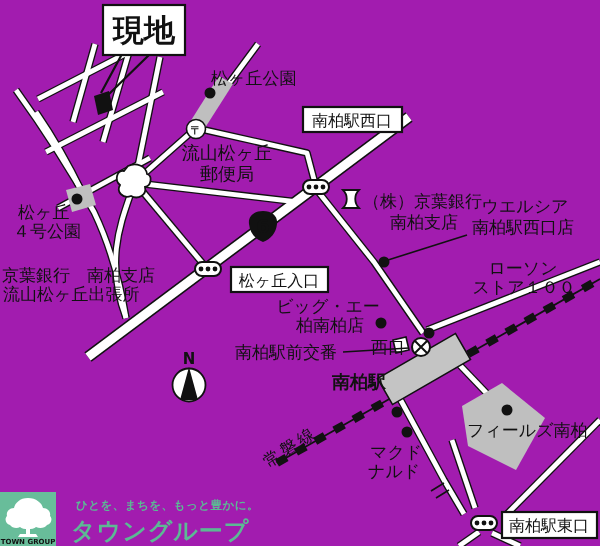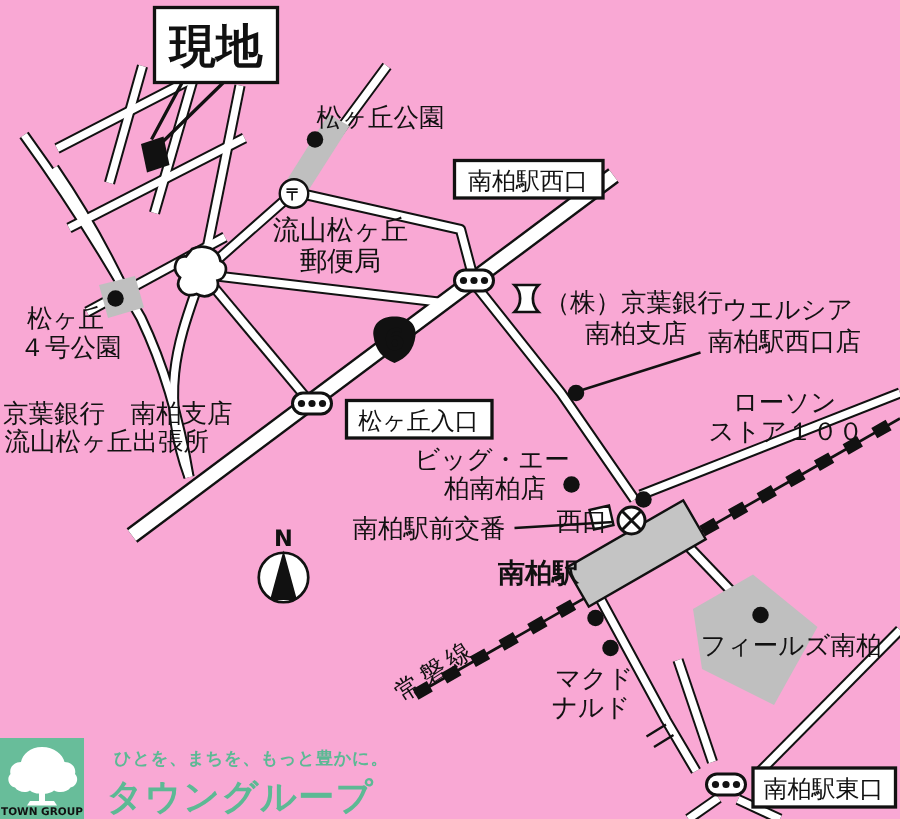--- a/index.html
+++ b/index.html
@@ -1,16 +1,16 @@
 <!DOCTYPE html>
 <html><head>
 <meta charset="utf-8">
 <style>
   html,body{margin:0;padding:0;background:#fff;}
-  .stage{position:relative;width:600px;height:546px;background:#f9a8d4;overflow:hidden;
+  .stage{position:relative;width:600px;height:546px;background:#a21caf;overflow:hidden;
          font-family:"DejaVu Sans","Liberation Sans",sans-serif;}
   svg{display:block}
   svg text{font-family:"DejaVu Sans","Liberation Sans",sans-serif;fill:#111;}
   .lbl{font-size:17px;}
   .lbl-sm{font-size:16px;}
   .bold{font-weight:bold;}
   .casing{stroke:#111;stroke-width:7.5;fill:none;stroke-linejoin:round;}
   .roadfill{stroke:#fff;stroke-width:4.8;fill:none;stroke-linejoin:round;}
   .casing.major{stroke-width:12;}
   .roadfill.major{stroke-width:8.8;}

